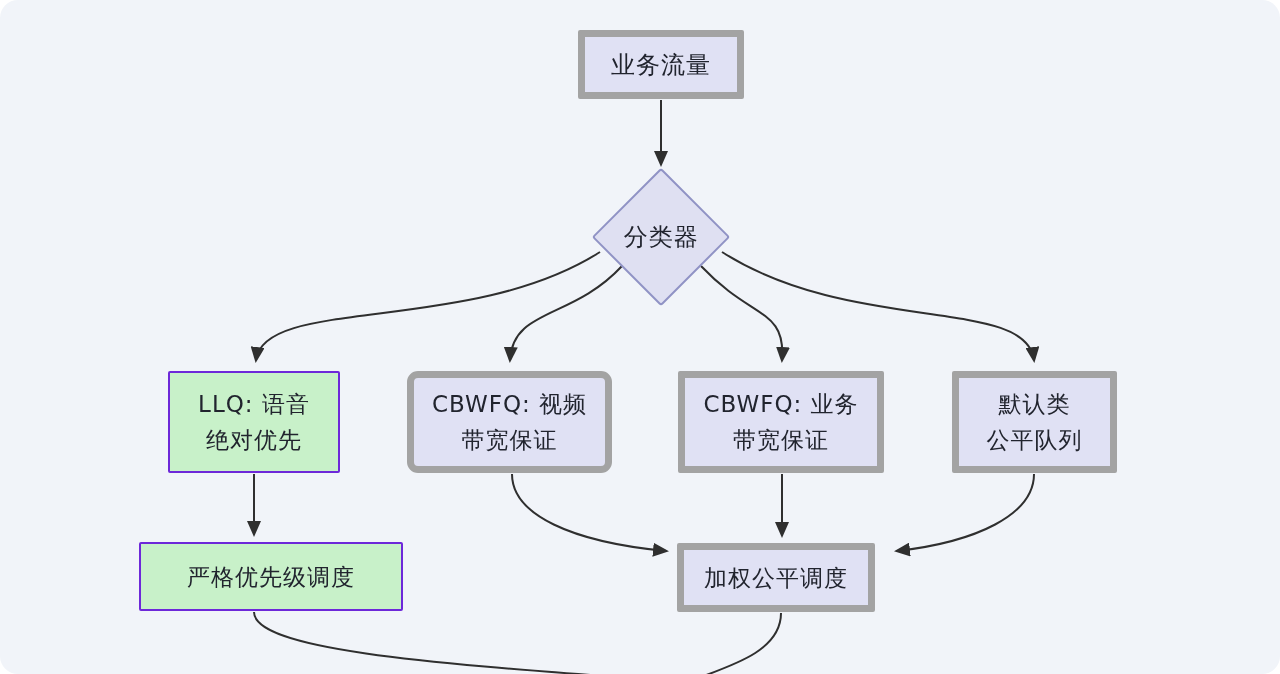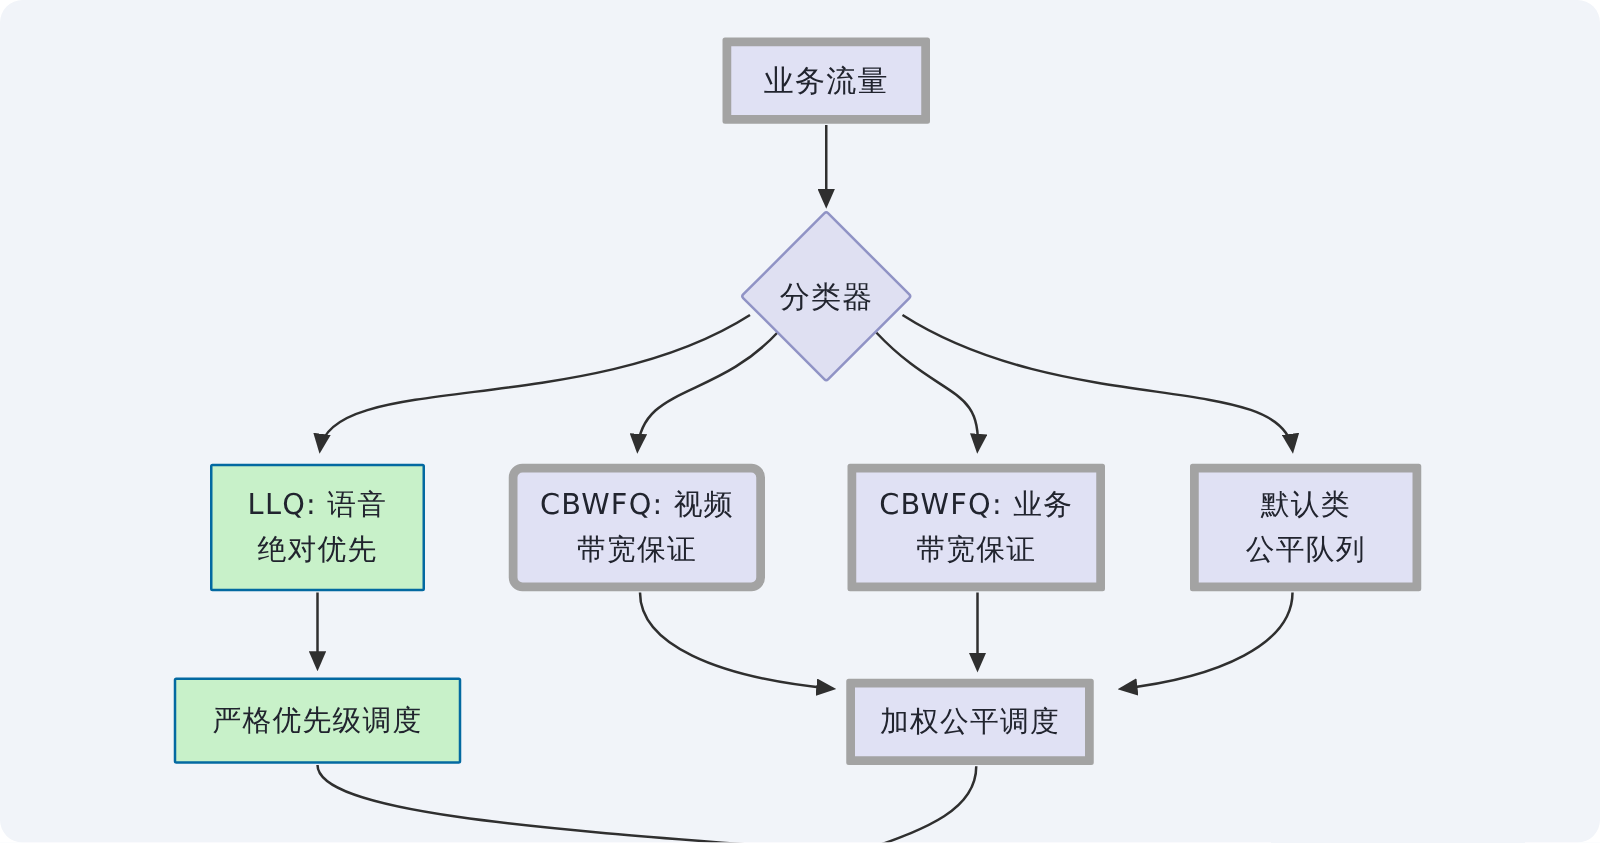--- a/index.html
+++ b/index.html
@@ -37,21 +37,21 @@
     font-weight: 500;
     letter-spacing: 1px;
   }
   .box-purple {
     background: #e0e1f4;
     border: 7px solid #a3a3a3;
     border-radius: 2px;
   }
   .box-green {
     background: #c8f1c9;
-    border: 2px solid #0369a1;
+    border: 2px solid #6d28d9;
     border-radius: 2px;
   }
   
   .n-traffic   { left: 578px; top: 30px;  width: 166px; height: 69px; font-size: 24px; }
   
   .n-classifier {
     left: 612px; top: 188px;
     width: 98px; height: 98px;
     transform: rotate(45deg);
     background: #dfe0f2;
@@ -60,23 +60,23 @@
   }
   .n-classifier .diamond-label {
     transform: rotate(-45deg);
     white-space: nowrap;
     font-size: 24px;
   }
   
   .n-llq       { left: 168px; top: 371px; width: 172px; height: 102px; }
   .n-video     { left: 407px; top: 371px; width: 205px; height: 102px; border-radius: 11px; }
   .n-business  { left: 678px; top: 371px; width: 206px; height: 102px; text-align: right; }
-  .n-default   { left: 952px; top: 371px; width: 185px; height: 102px; }
+  .n-default   { left: 952px; top: 371px; width: 165px; height: 102px; }
   
-  .n-strict    { left: 139px; top: 542px; width: 230px; height: 69px; align-items: center; }
+  .n-strict    { left: 139px; top: 542px; width: 264px; height: 69px; align-items: center; }
   .n-weighted  { left: 677px; top: 543px; width: 198px; height: 69px; }
   .line { display: block; }
 </style>
 </head>
 <body>
 
 <div class="canvas">
 
   <svg class="edges" viewBox="0 0 1280 674" xmlns="http://www.w3.org/2000/svg">
     <defs>

